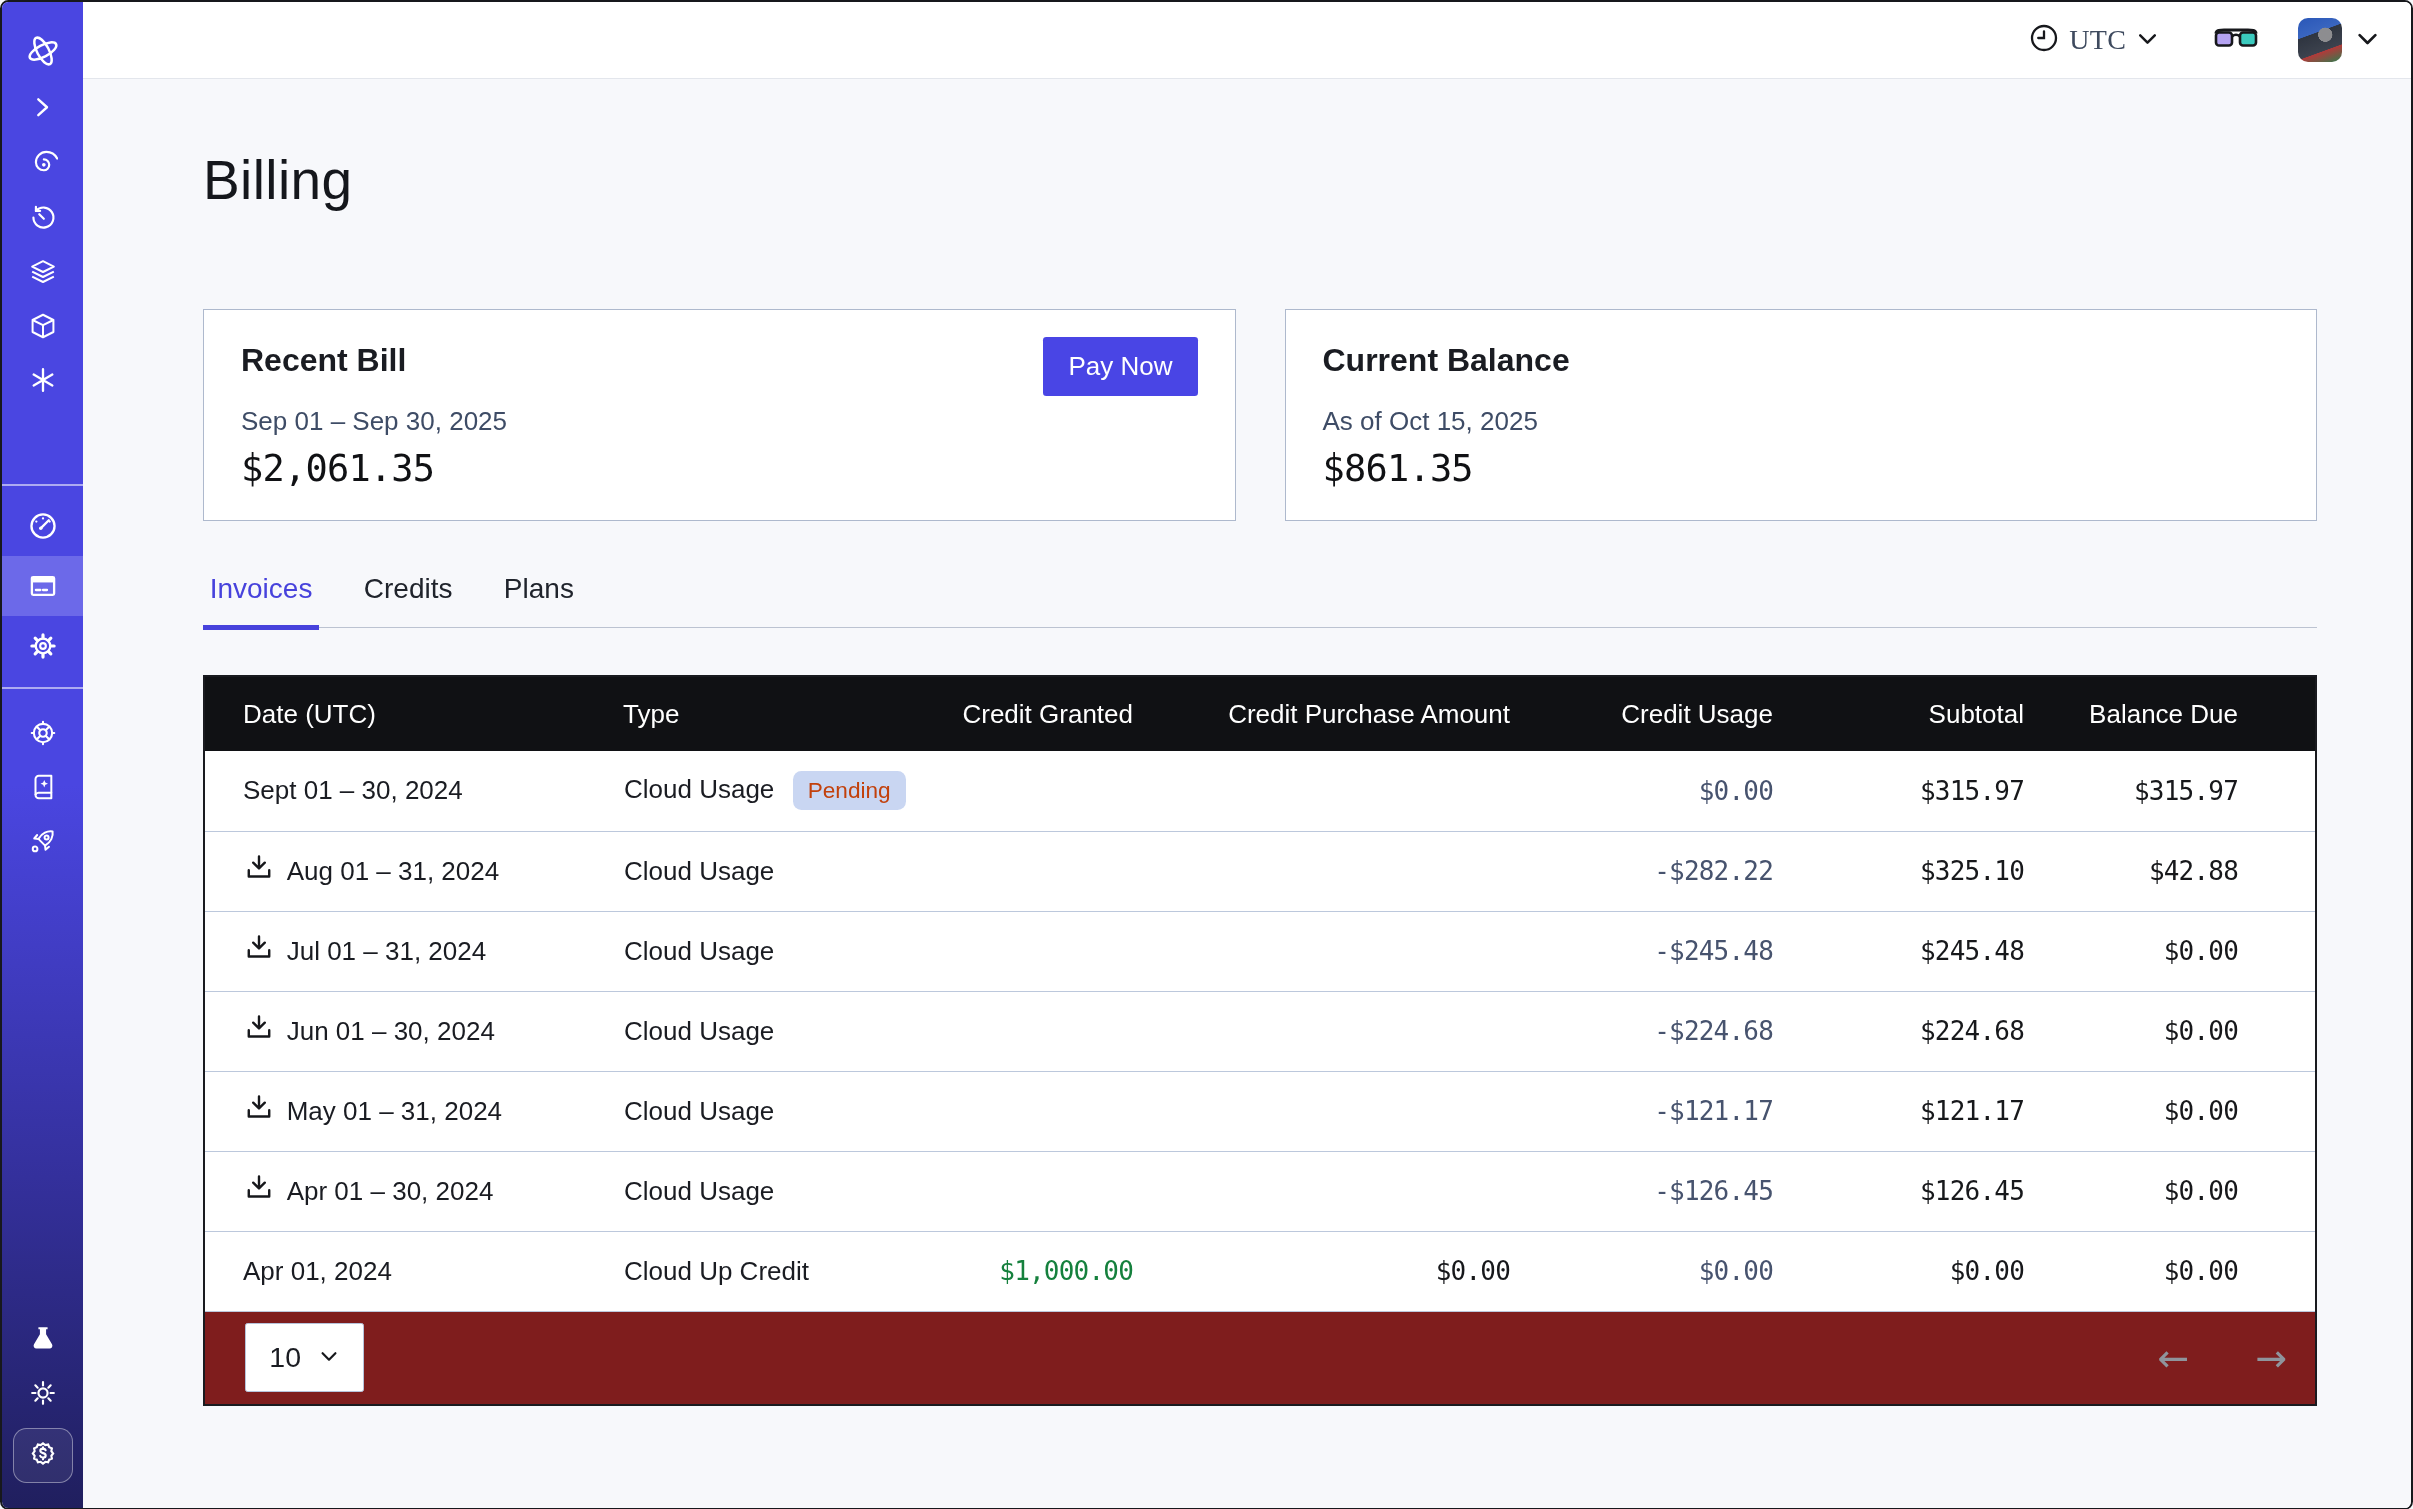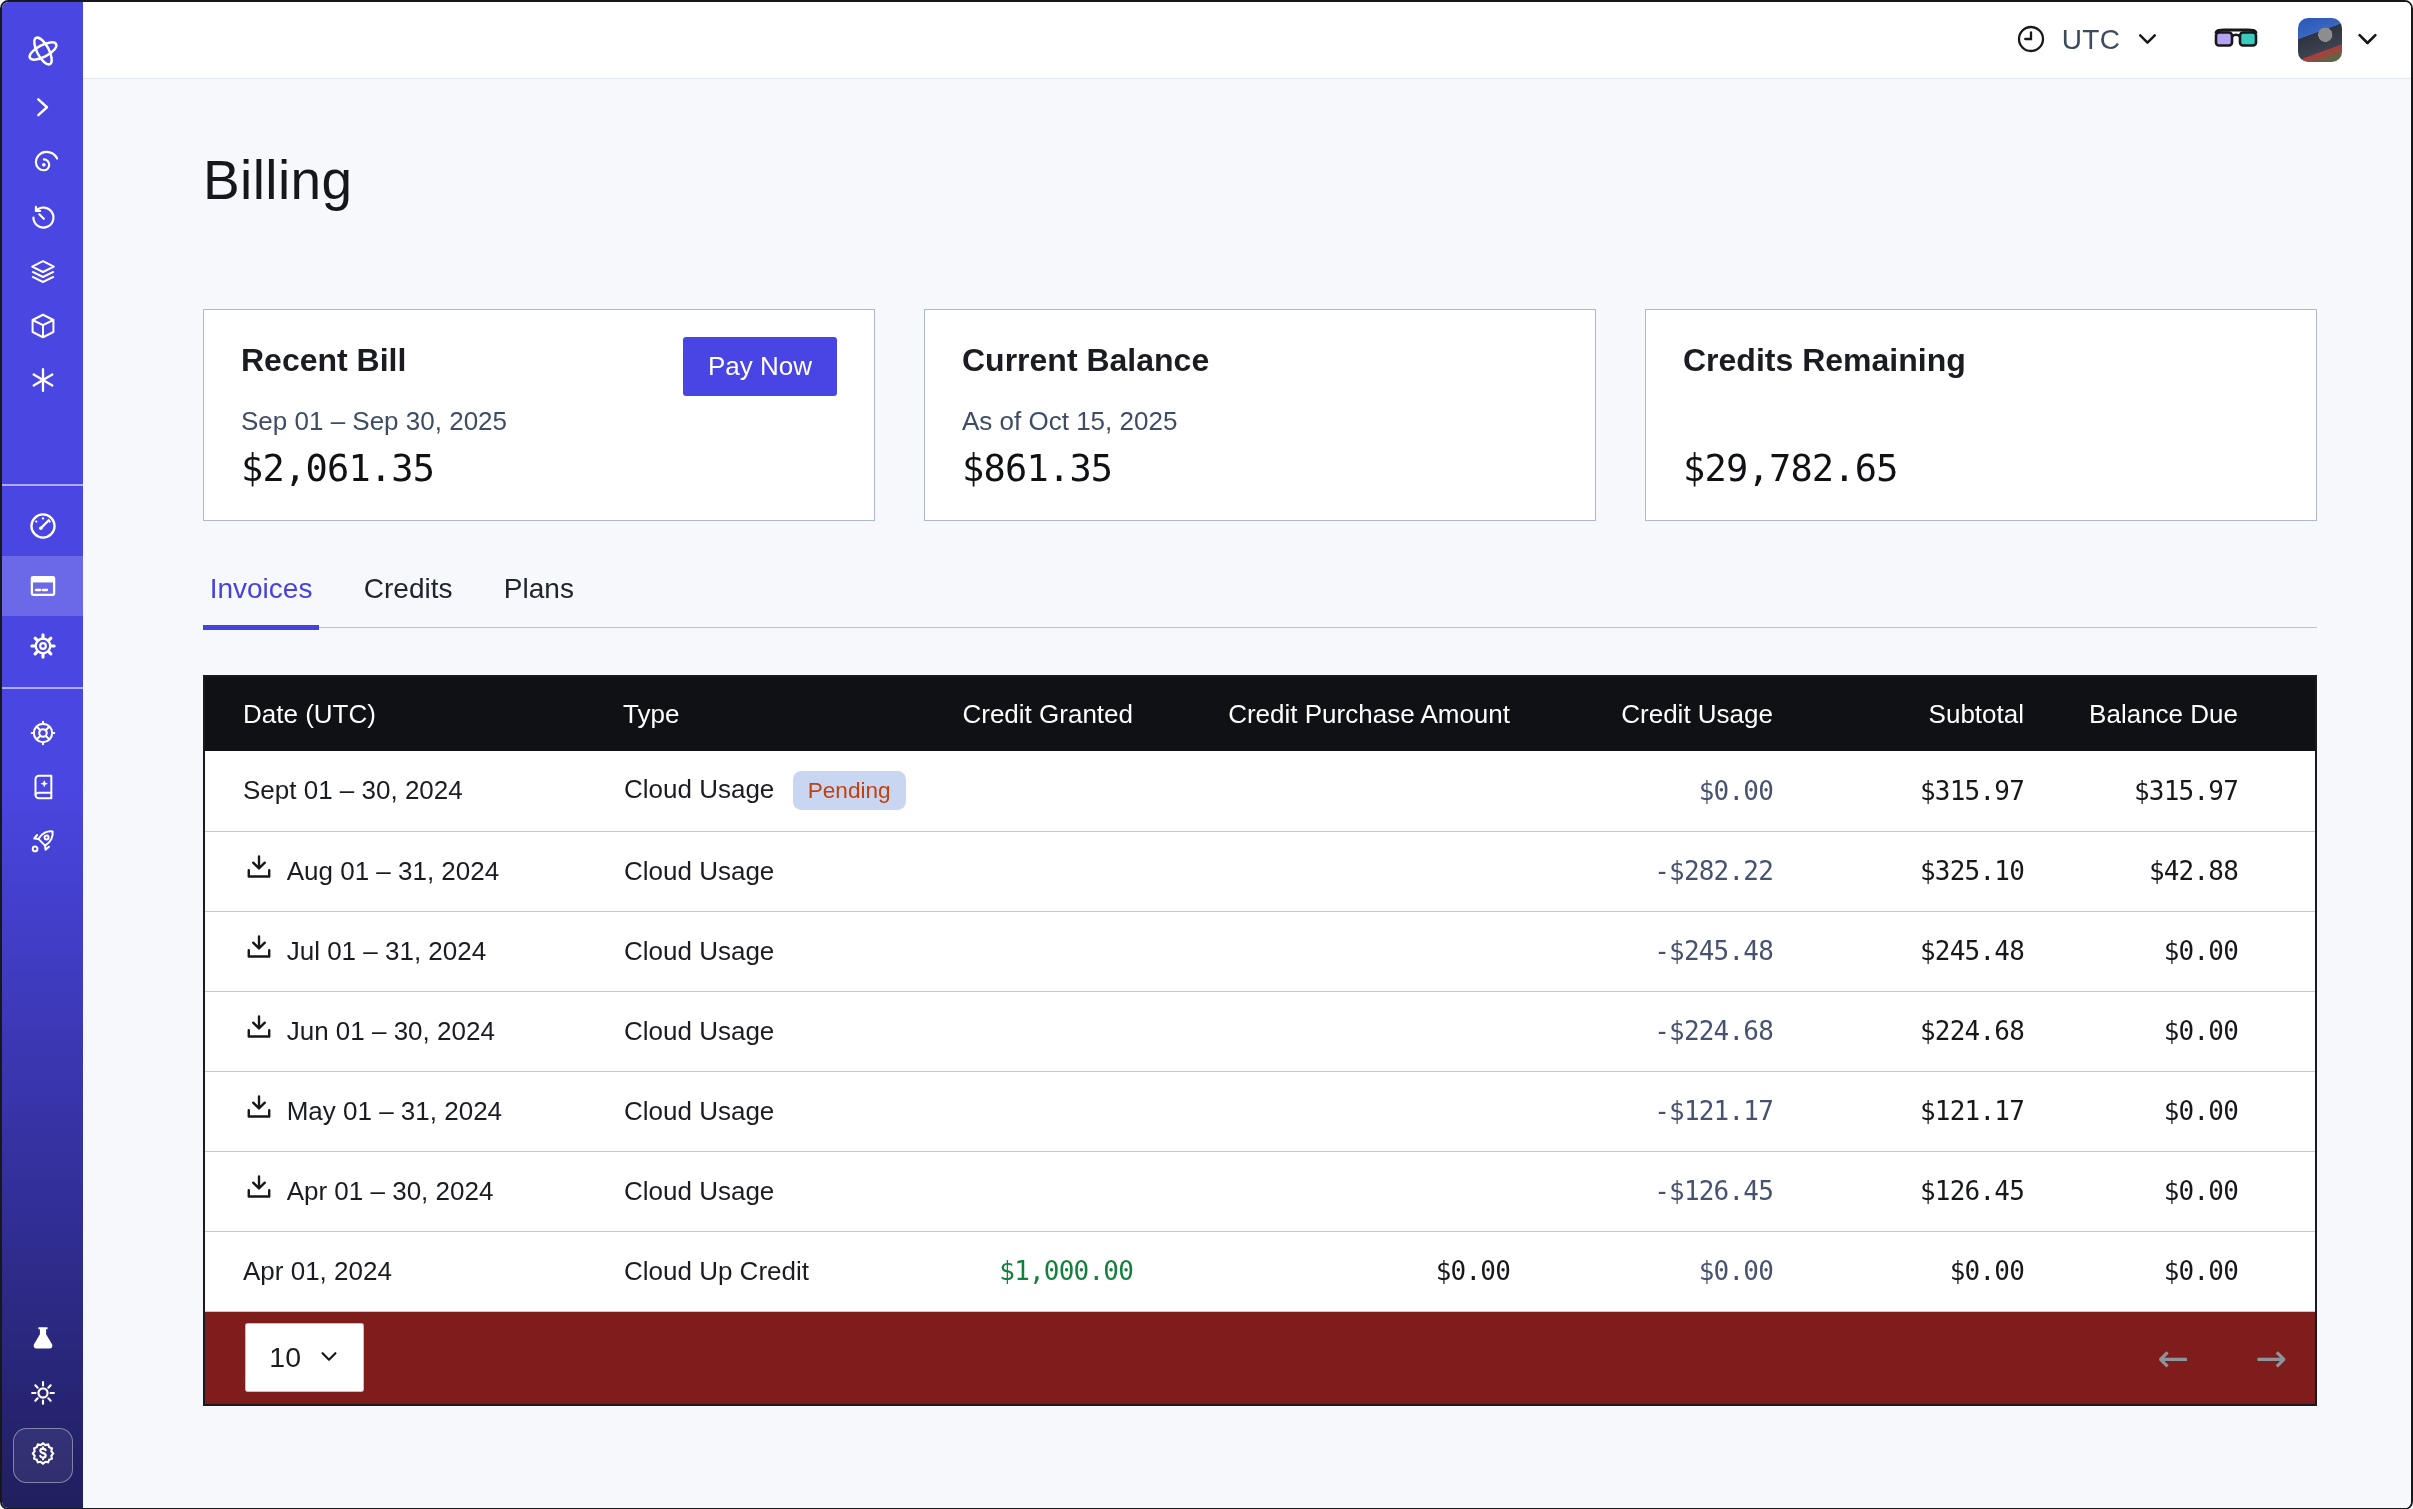--- a/index.html
+++ b/index.html
@@ -28,21 +28,21 @@
     border:1.7px solid rgba(255,255,255,.4); background:rgba(255,255,255,.07);
     display:flex; align-items:center; justify-content:center;
   }
 
   
   .main { flex:1 1 auto; display:flex; flex-direction:column; height:100%; background:#f7f8fb; }
   .topbar {
     height:77px; flex:0 0 77px; background:#ffffff; border-bottom:1.7px solid #e3e6ec;
     display:flex; align-items:center; justify-content:flex-end; padding-right:33px; gap:11.7px;
   }
-  .tz-group { display:flex; align-items:center; gap:15px; margin-right:42px; }
+  .tz-group { display:flex; align-items:center; gap:9px; margin-right:42px;font-family:Liberation Serif, serif; }
   .tz-label { font-size:28px; color:#3e4a5e; letter-spacing:0.4px; }
   .avatar {
     width:44px; height:44px; border-radius:10px; margin-left:28.5px;
     background:
       radial-gradient(circle at 62% 38%, #8d8d90 0 18%, transparent 19%),
       linear-gradient(160deg,#2a57b8 0%, #3a66c0 35%, #2f3540 36%, #3c424e 70%, #b23a3a 71%, #2e7d4f 100%);
   }
 
   .content { padding:0 97px 0 120px; }
   h1.page-title { font-size:55px; font-weight:500; color:#15171c; margin:0; padding-top:69px; letter-spacing:0.4px; }
@@ -298,24 +298,20 @@
           <div class="card-title">Recent Bill</div>
           <div class="card-sub">Sep 01 – Sep 30, 2025</div>
           <div class="card-amount">$2,061.35</div>
           <button class="paynow-btn">Pay Now</button>
         </div>
         <div class="card">
           <div class="card-title">Current Balance</div>
           <div class="card-sub">As of Oct 15, 2025</div>
           <div class="card-amount">$861.35</div>
         </div>
-        <div class="card">
-          <div class="card-title">Credits Remaining</div>
-          <div class="card-amount">$29,782.65</div>
-        </div>
       </div>
 
       <div class="tabs">
         <div class="tab active">Invoices</div>
         <div class="tab">Credits</div>
         <div class="tab">Plans</div>
       </div>
 
       <div class="table-wrap">
         <table class="billing">

